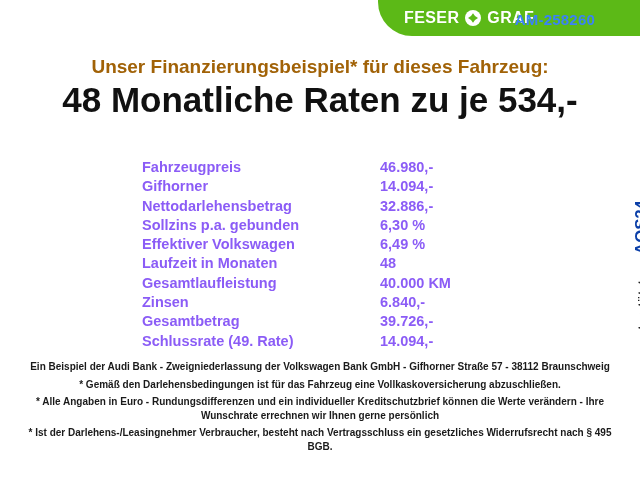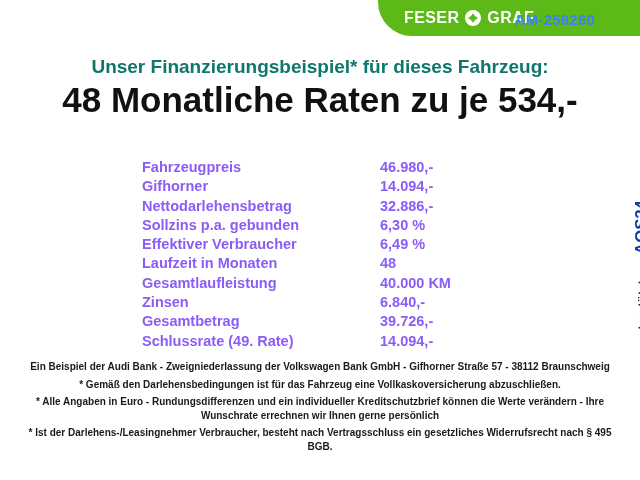--- a/index.html
+++ b/index.html
@@ -79,21 +79,21 @@
 
   
   .title-1 {
     position: absolute;
     top: 56px;
     left: 0;
     width: 640px;
     text-align: center;
     font-size: 19px;
     font-weight: bold;
-    color: #0f766e;
+    color: #a16207;
   }
   .title-2 {
     position: absolute;
     top: 80px;
     left: 0;
     width: 640px;
     text-align: center;
     font-size: 35px;
     font-weight: bold;
     color: #111111;
@@ -205,21 +205,21 @@
   </div>
   <div class="row">
     <span class="label">Nettodarlehensbetrag</span>
     <span class="value">32.886,-</span>
   </div>
   <div class="row">
     <span class="label">Sollzins p.a. gebunden</span>
     <span class="value">6,30 %</span>
   </div>
   <div class="row">
-    <span class="label">Effektiver Verbraucher</span>
+    <span class="label">Effektiver Volkswagen</span>
     <span class="value">6,49 %</span>
   </div>
   <div class="row">
     <span class="label">Laufzeit in Monaten</span>
     <span class="value">48</span>
   </div>
   <div class="row">
     <span class="label">Gesamtlaufleistung</span>
     <span class="value">40.000 KM</span>
   </div>

